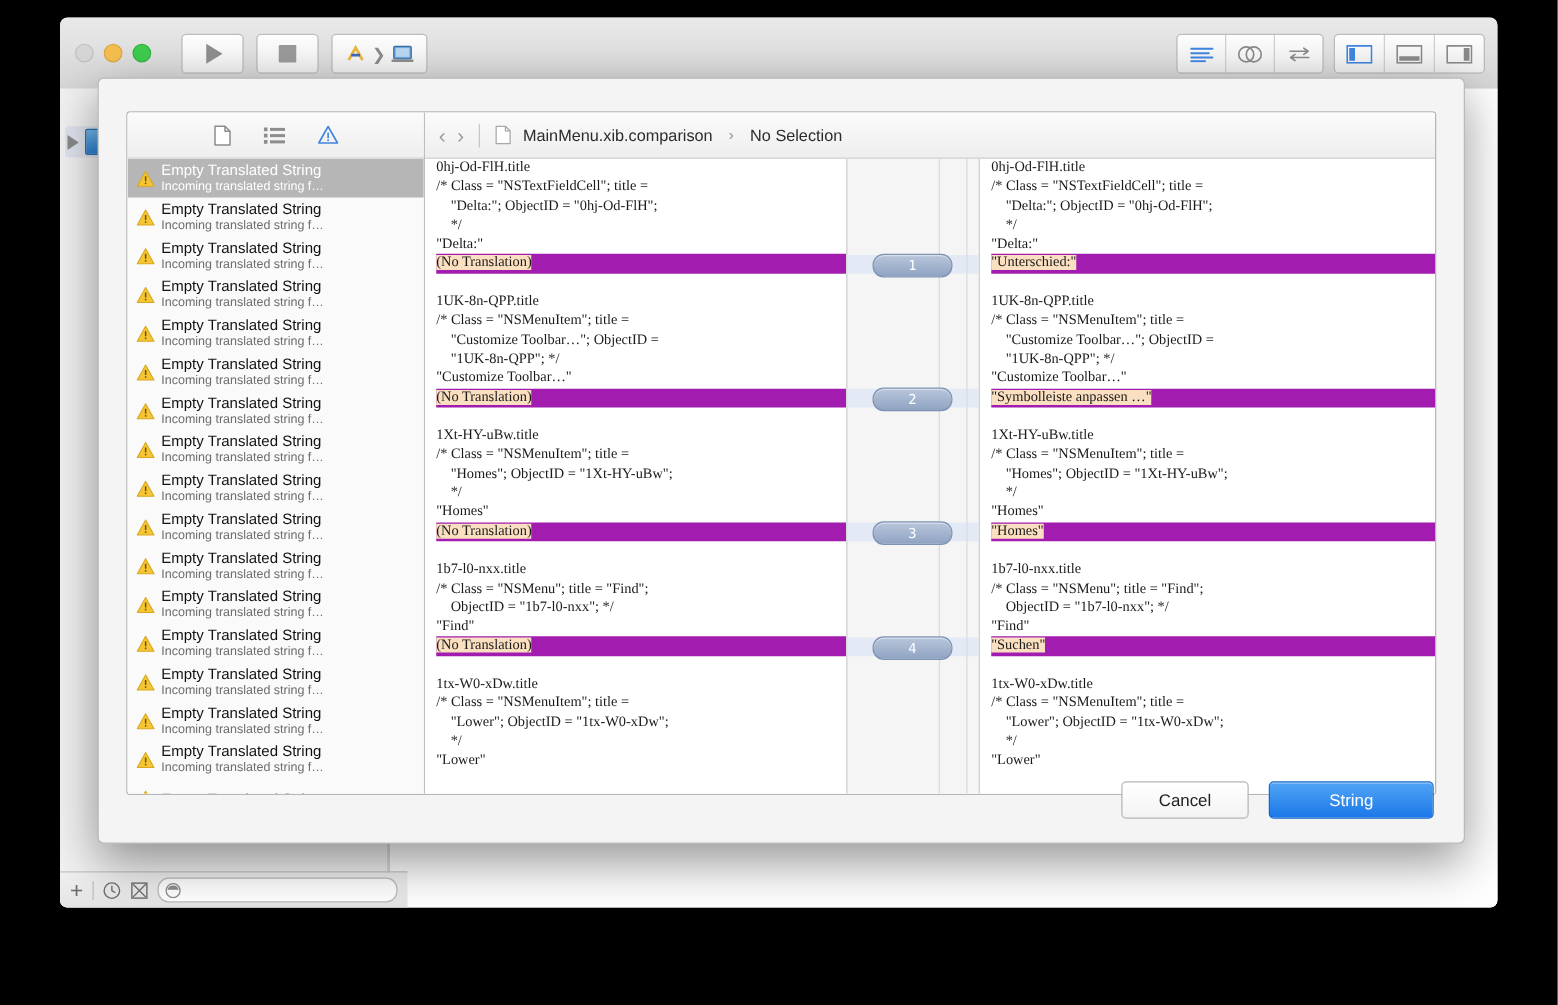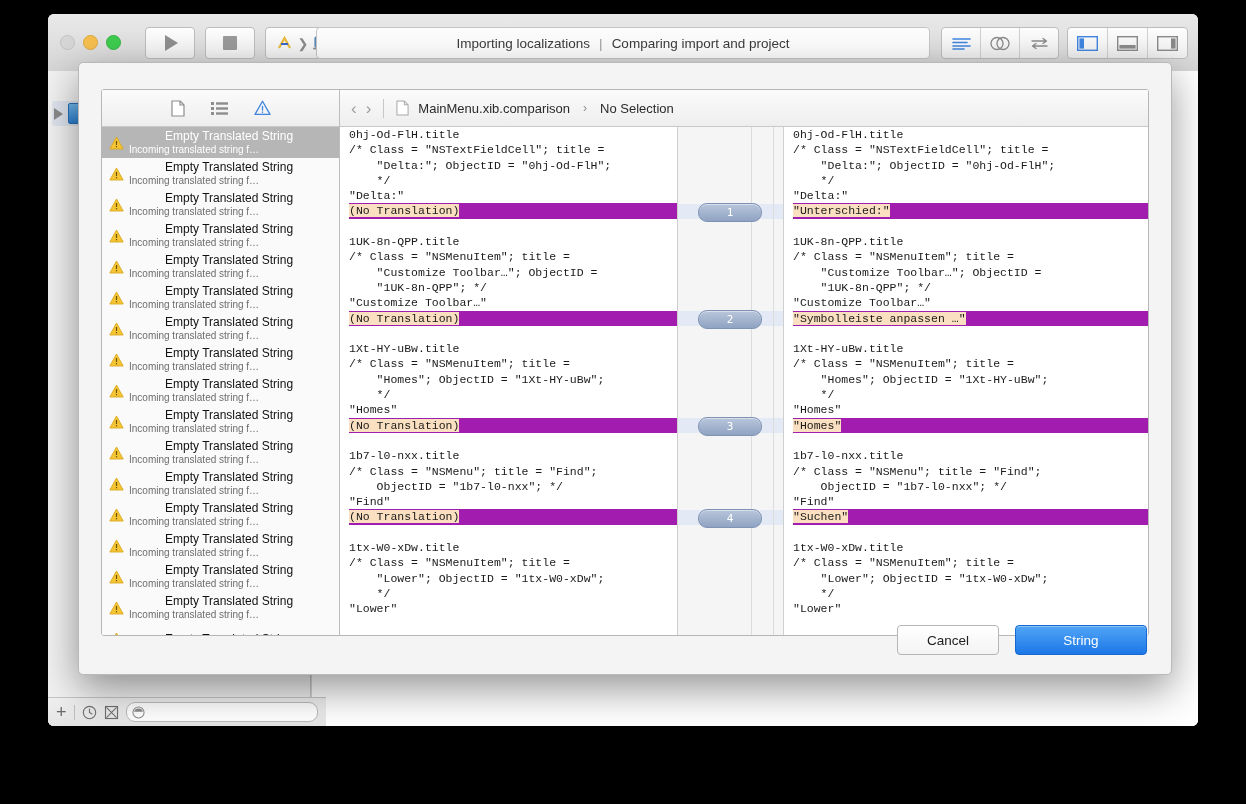--- a/index.html
+++ b/index.html
@@ -110,21 +110,21 @@
   .isnav{position:absolute;left:0;top:0;width:237px;bottom:0;background:#f7f7f7;
     border-right:1px solid #bdbdbd;}
   .isnav-head{height:36px;border-bottom:1px solid #c9c9c9;
     background:linear-gradient(to bottom,#fbfbfb,#eeeeee);
     display:flex;align-items:center;justify-content:center;gap:26px;}
   .isnav-list{position:absolute;top:37px;left:0;right:0;bottom:0;overflow:hidden;background:#fafafa;}
   .isrow{height:31px;display:flex;align-items:center;padding-left:7px;gap:5px;}
   .isrow.sel{background:#b6b6b6;}
   .warn-tri{flex:0 0 auto;}
   .istext{display:flex;flex-direction:column;line-height:14px;}
-  .is-title{font-size:12px;color:#111;margin-left:36px;}
+  .is-title{font-size:12px;color:#111;}
   .is-sub{font-size:10px;color:#6d6d6d;}
   .isrow.sel .is-title,.isrow.sel .is-sub{color:#fff;}
 
   
   .edit{position:absolute;left:238px;top:0;right:0;bottom:0;background:#fff;}
   .jumpbar{
     height:36px;border-bottom:1px solid #c9c9c9;
     background:linear-gradient(to bottom,#fbfbfb,#eeeeee);
     display:flex;align-items:center;padding-left:11px;gap:9px;
   }
@@ -136,21 +136,21 @@
   .diff{position:absolute;top:37px;left:0;right:0;bottom:0;display:flex;overflow:hidden;}
   .pane{position:relative;overflow:hidden;background:#fff;}
   .pane-l{width:337px;}
   .pane-r{flex:1;}
   .gutter{width:105px;position:relative;background:#f5f5f5;
     border-left:1px solid #cfcfcf;border-right:1px solid #cfcfcf;}
   .gutter:before{content:"";position:absolute;left:73px;top:0;bottom:0;width:1px;background:#dcdcdc;}
   .gutter:after{content:"";position:absolute;left:95px;top:0;bottom:0;width:1px;background:#dcdcdc;}
 
   .code{
-    font-family:Liberation Mono, monospace;
+    font-family:Liberation Serif, serif;
     font-size:11.5px;line-height:15.3px;color:#1a1a1a;
     white-space:pre;padding-left:9px;
   }
   .blk{padding-top:0;}
   .blk .spacer{height:15.3px;}
   .diffline{background:#a21caf;}
   .hl{background:#fadfc0;}
 
   .badge{
     position:absolute;left:20px;width:62px;height:17px;
@@ -203,25 +203,20 @@
           <path d="M5 9 L12 9" stroke="#3f66c4" stroke-width="2.2"></path>
         </svg>
         <span class="chev">❯</span>
         <svg width="18" height="14" viewBox="0 0 18 14">
           <rect x="2" y="1" width="14" height="10" rx="1" fill="#6ea8e0" stroke="#3d6f9f"></rect>
           <rect x="3.5" y="2.5" width="11" height="7" fill="#b9d8f2"></rect>
           <rect x="0" y="11.5" width="18" height="2" rx="1" fill="#8d8d8d"></rect>
         </svg>
       </div>
 
-      <div class="titlefield">
-        <span>Importing localizations</span>
-        <span class="sep">|</span>
-        <span>Comparing import and project</span>
-      </div>
 
       <div class="seg seg-editor">
         <div>
           <svg width="19" height="13" viewBox="0 0 19 13">
             <g stroke="#3f85e0" stroke-width="1.6" stroke-linecap="round">
               <line x1="1" y1="2" x2="18" y2="2"></line>
                 <line x1="1" y1="5.5" x2="15" y2="5.5"></line>
               <line x1="1" y1="9" x2="18" y2="9"></line>
                 <line x1="1" y1="12" x2="12" y2="12"></line>
             </g>

